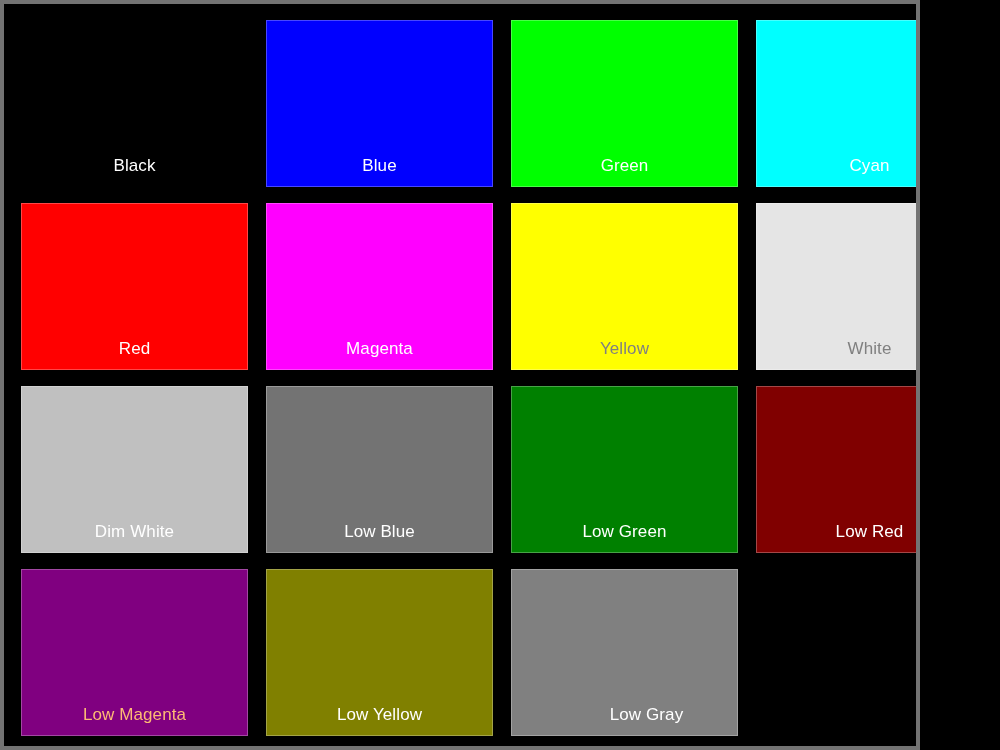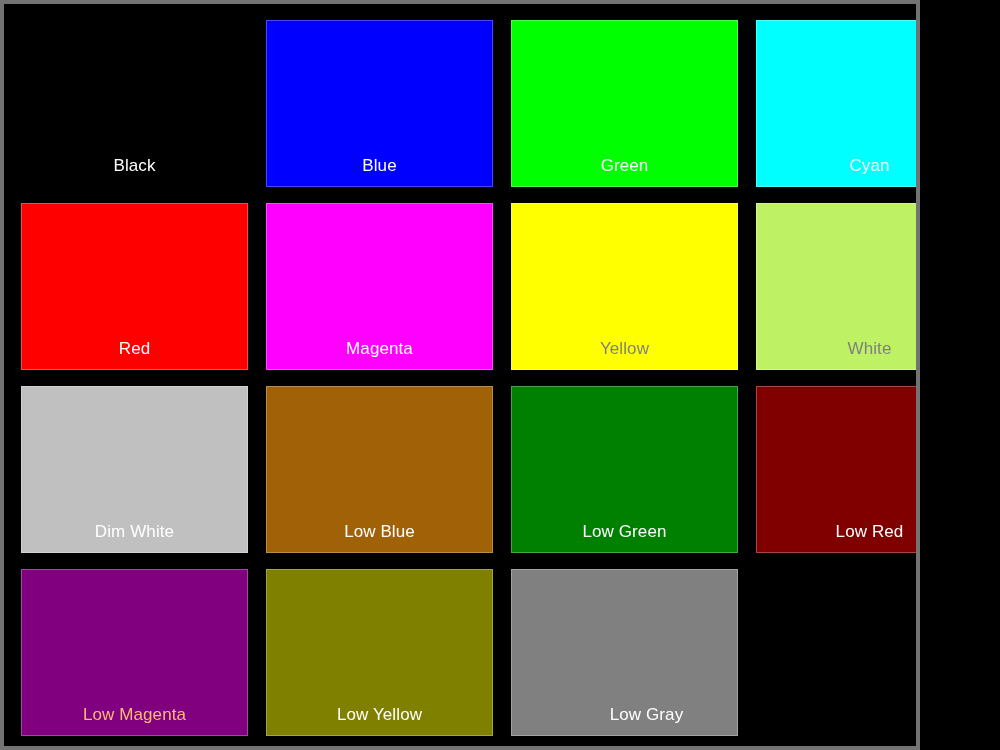--- a/index.html
+++ b/index.html
@@ -77,27 +77,27 @@
       </div>
       <div class="swatch" style="background: rgb(255, 0, 0);">
         <div class="swatch-label" style="color: rgb(255, 255, 255);">Red</div>
       </div>
       <div class="swatch" style="background: rgb(255, 0, 255);">
         <div class="swatch-label" style="color: rgb(255, 255, 255);">Magenta</div>
       </div>
       <div class="swatch" style="background: rgb(255, 255, 0);">
         <div class="swatch-label" style="color: rgb(128, 128, 128);">Yellow</div>
       </div>
-      <div class="swatch" style="background: #bef264;">
+      <div class="swatch" style="background: #e5e5e5;">
         <div class="swatch-label" style="color: rgb(128, 128, 128);">White</div>
       </div>
       <div class="swatch" style="background: rgb(192, 192, 192);">
         <div class="swatch-label" style="color: rgb(255, 255, 255);">Dim White</div>
       </div>
-      <div class="swatch" style="background: #a16207;">
+      <div class="swatch" style="background: #737373;">
         <div class="swatch-label" style="color: rgb(255, 255, 255);">Low Blue</div>
       </div>
       <div class="swatch" style="background: rgb(0, 128, 0);">
         <div class="swatch-label" style="color: rgb(255, 255, 255);">Low Green</div>
       </div>
       <div class="swatch" style="background: rgb(128, 0, 0);">
         <div class="swatch-label" style="color: rgb(255, 255, 255);">Low Red</div>
       </div>
       <div class="swatch" style="background: rgb(128, 0, 128);">
         <div class="swatch-label" style="color: #fdba74;">Low Magenta</div>

